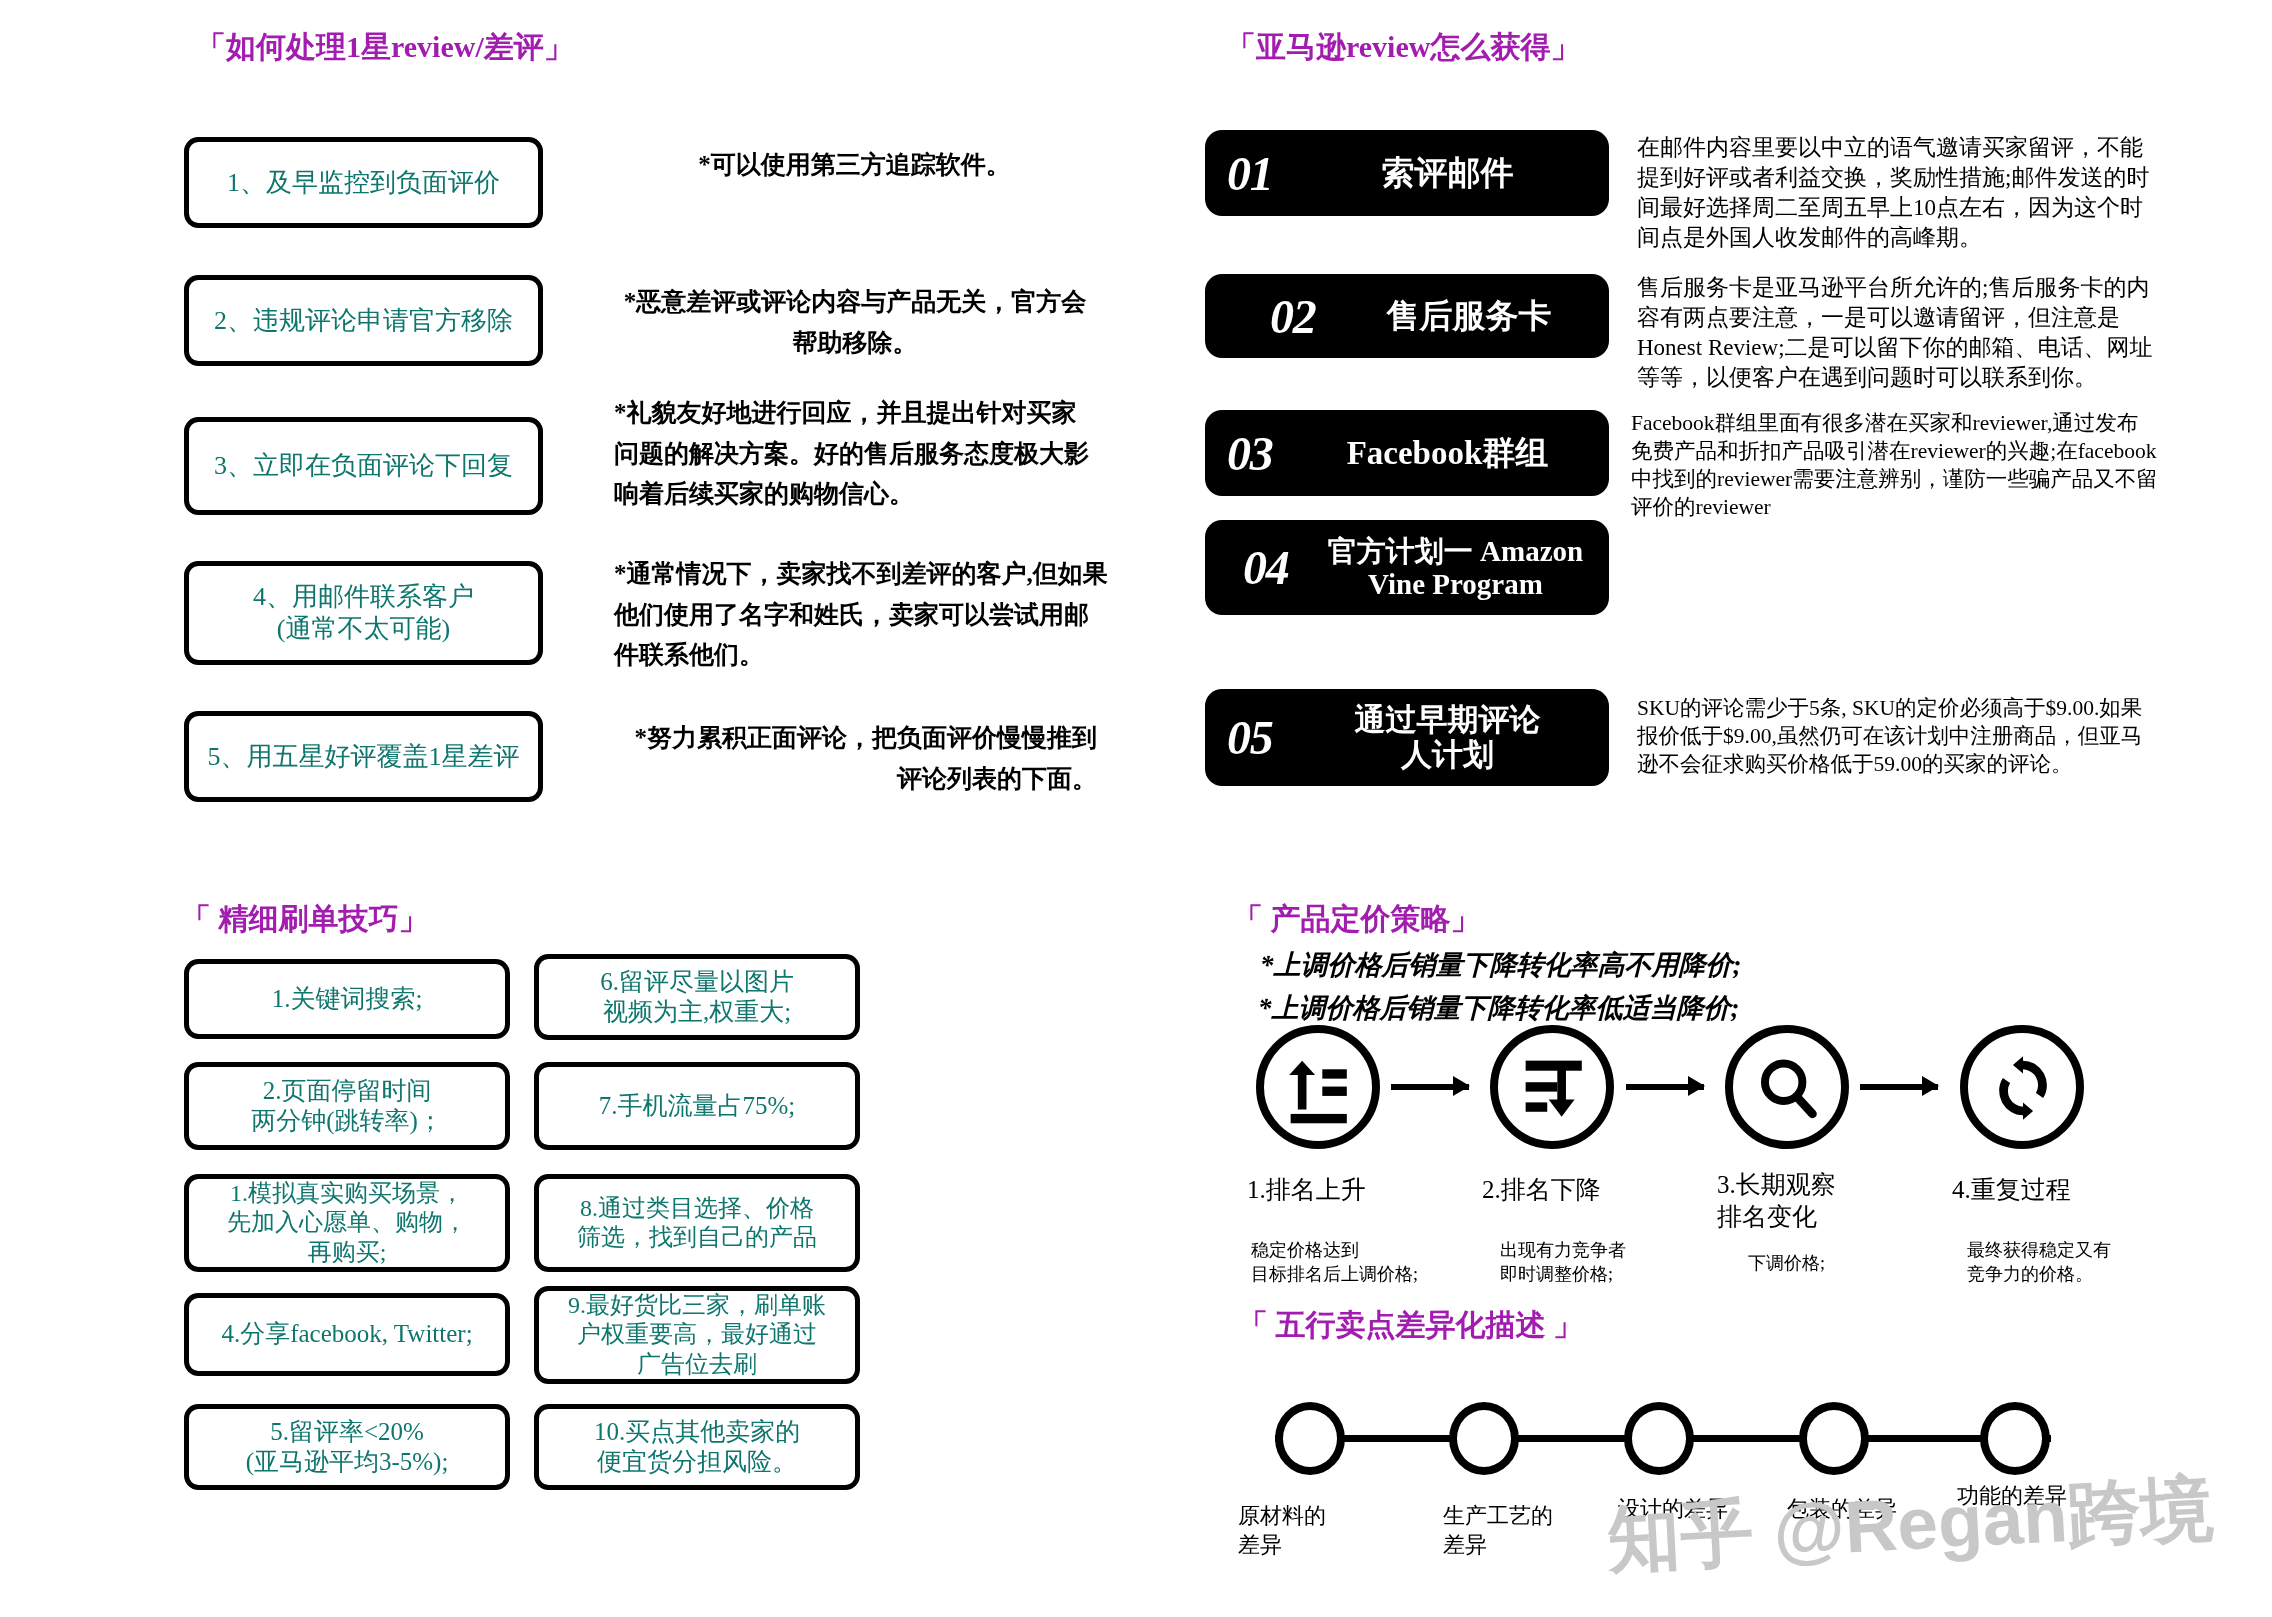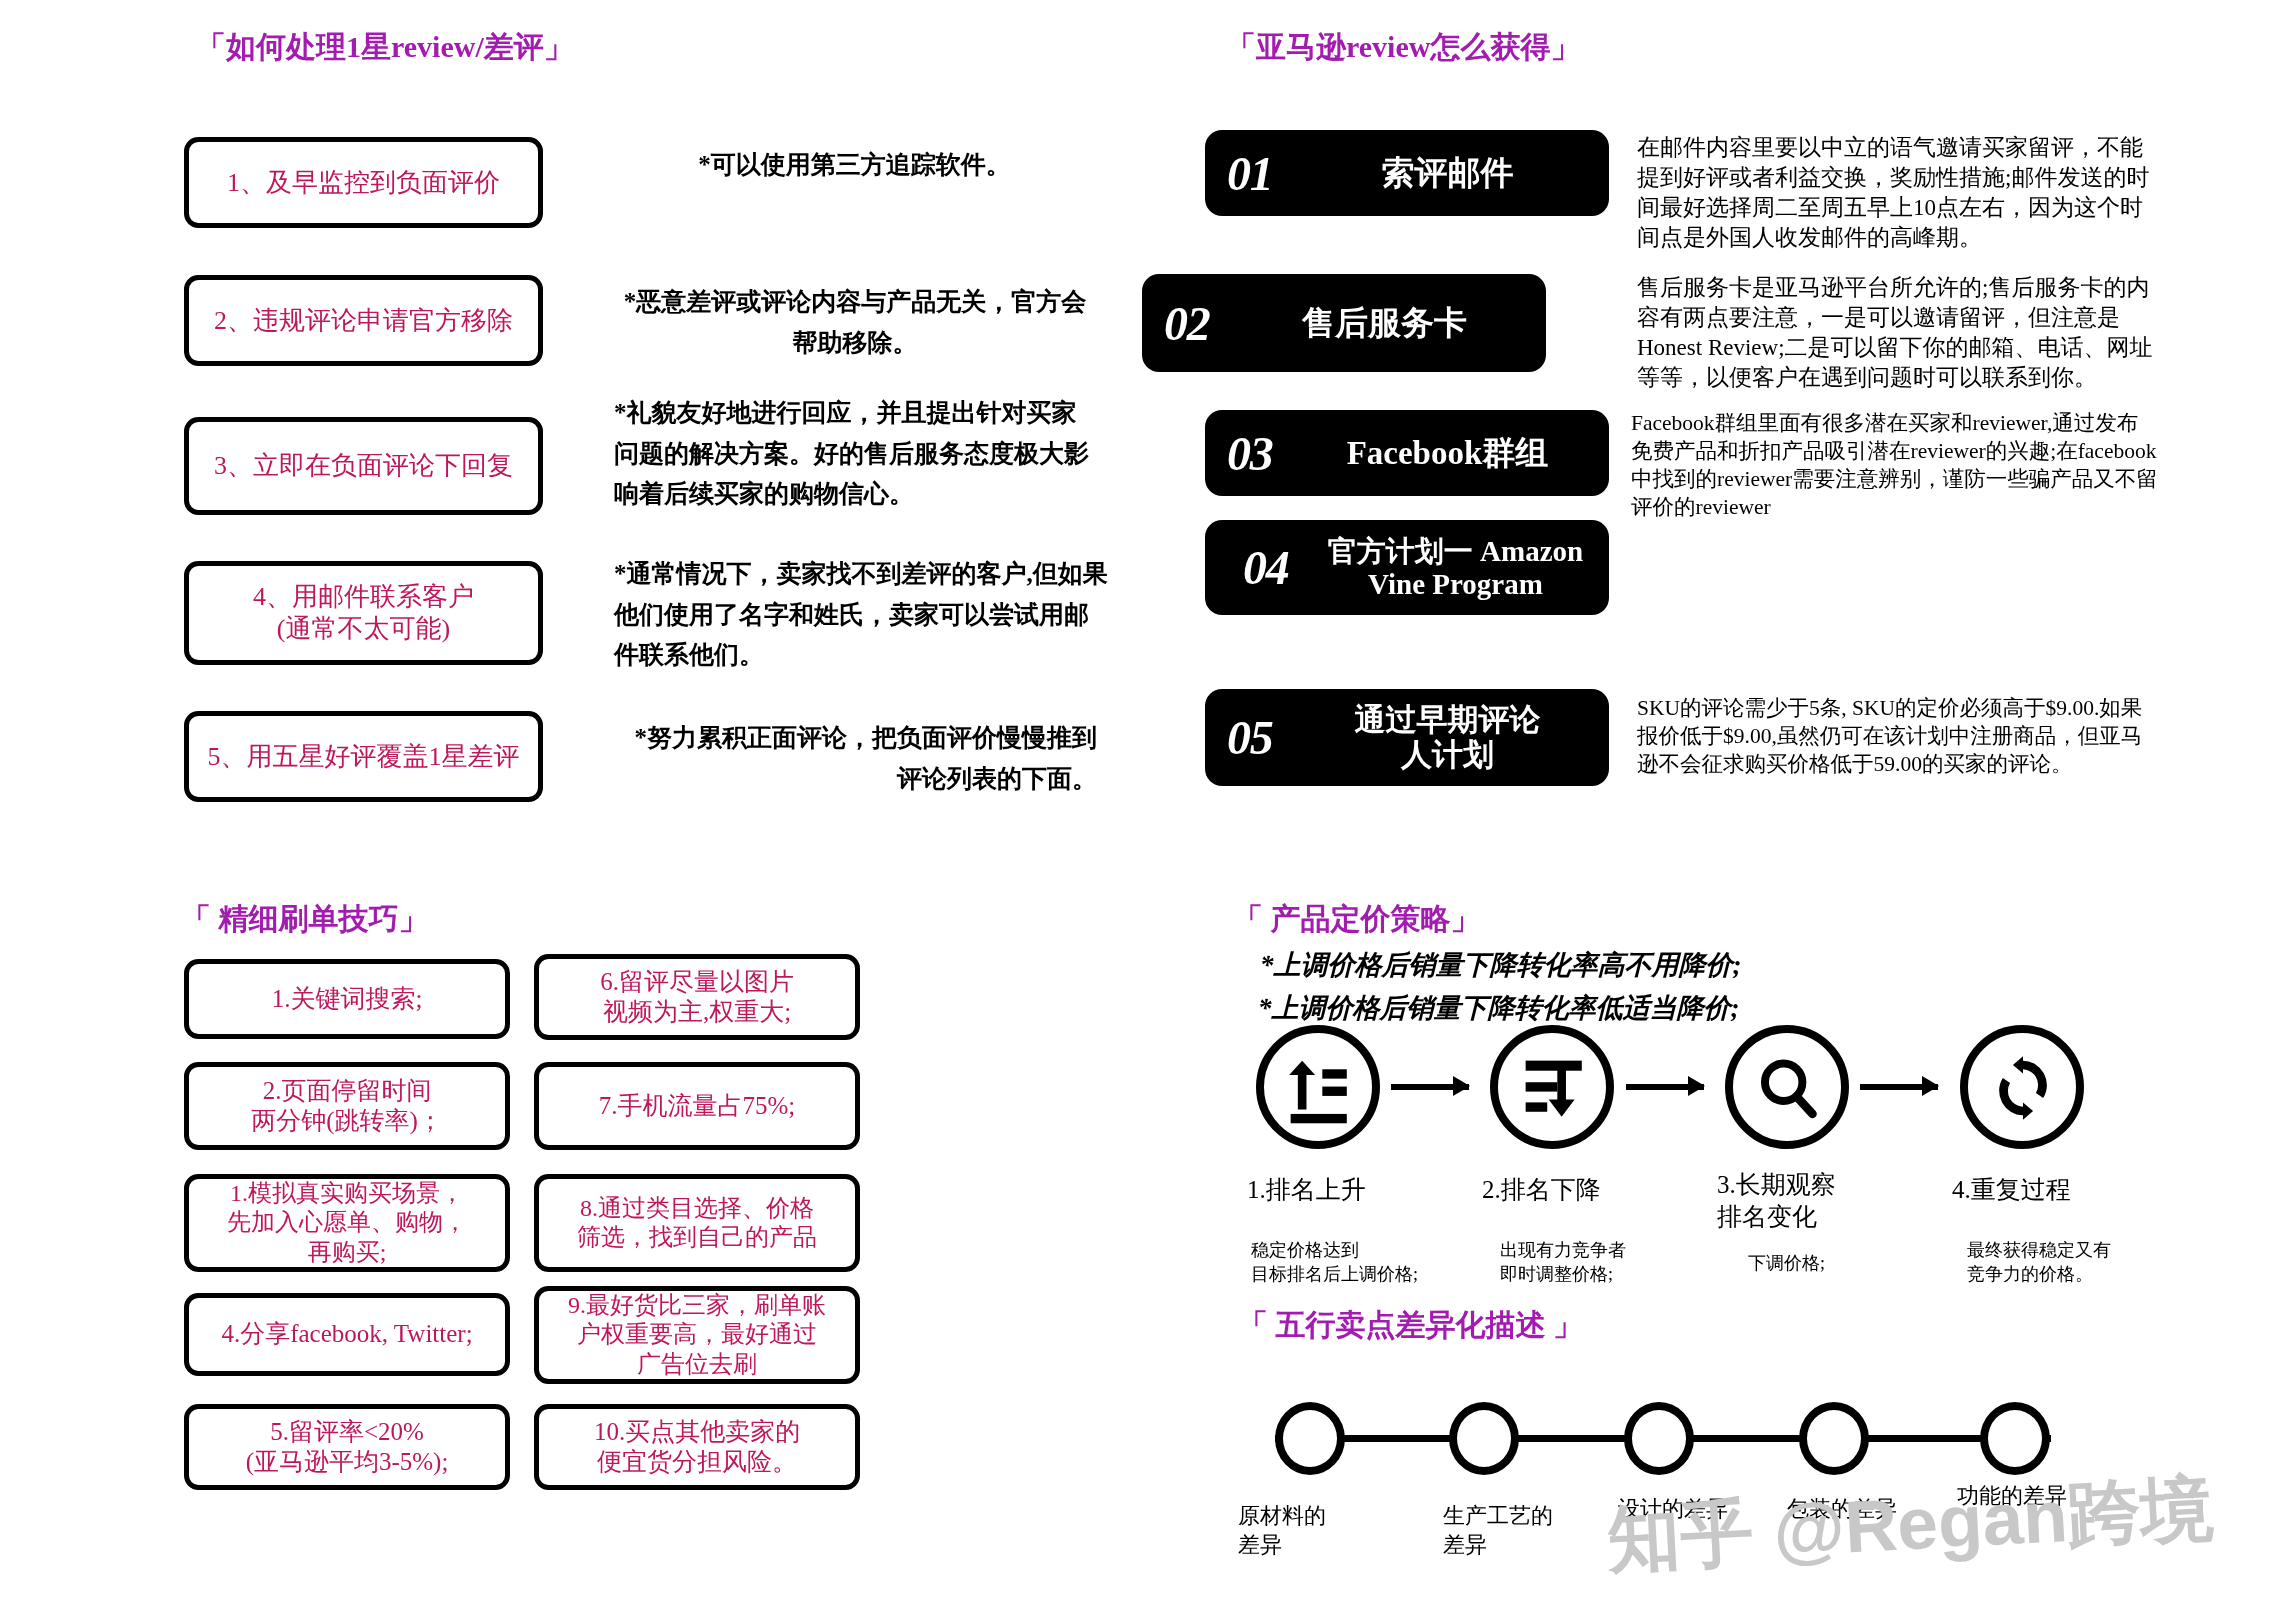--- a/index.html
+++ b/index.html
@@ -24,21 +24,21 @@
   .obox {
     position: absolute;
     border: 5.9px solid #000;
     border-radius: 14.4px;
     background: #fff;
     display: flex;
     align-items: center;
     justify-content: center;
     text-align: center;
     line-height: 1.22;
-    color: #be185d;
+    color: #0f766e;
   }
   .obox .txt { padding: 0 7.8px; }
 
   
   .note {
     position: absolute;
     color: #000;
     font-weight: 700;
     line-height: 1.62;
   }
@@ -178,21 +178,21 @@
   <div class="note" style="left:614px; top:393px; width:483px; font-size:25px;">*礼貌友好地进行回应，并且提出针对买家问题的解决方案。好的售后服务态度极大影响着后续买家的购物信心。</div>
   <div class="note" style="left:614px; top:554px; width:496px; font-size:25px;">*通常情况下，卖家找不到差评的客户,但如果他们使用了名字和姓氏，卖家可以尝试用邮件联系他们。</div>
   <div class="note" style="left:614px; top:718px; width:483px; font-size:25px;text-align:right;">*努力累积正面评论，把负面评价慢慢推到评论列表的下面。</div>
 
   <div class="sec-title" style="left:1226px; top:27px; font-size:30px;">「亚马逊review怎么获得」</div>
 
   <div class="pill" style="left:1205px; top:130px; width:404px; height:86px;">
     <span class="num" style="font-size:48px;">01</span>
     <span class="plabel" style="font-size:33px; white-space:pre-line;">索评邮件</span>
   </div>
-  <div class="pill" style="left:1142px; top:274px; width:404px; height:98px;">
+  <div class="pill" style="left:1205px; top:274px; width:404px; height:84px;padding-left:43px;">
     <span class="num" style="font-size:48px;">02</span>
     <span class="plabel" style="font-size:33px; white-space:pre-line;">售后服务卡</span>
   </div>
   <div class="pill" style="left:1205px; top:410px; width:404px; height:86px;">
     <span class="num" style="font-size:48px;">03</span>
     <span class="plabel" style="font-size:33px; white-space:pre-line;">Facebook群组</span>
   </div>
   <div class="pill" style="left:1205px; top:520px; width:404px; height:95px;padding-left:16px;">
     <span class="num" style="font-size:48px;">04</span>
     <span class="plabel" style="font-size:29px; white-space:pre-line;">官方计划一 Amazon

